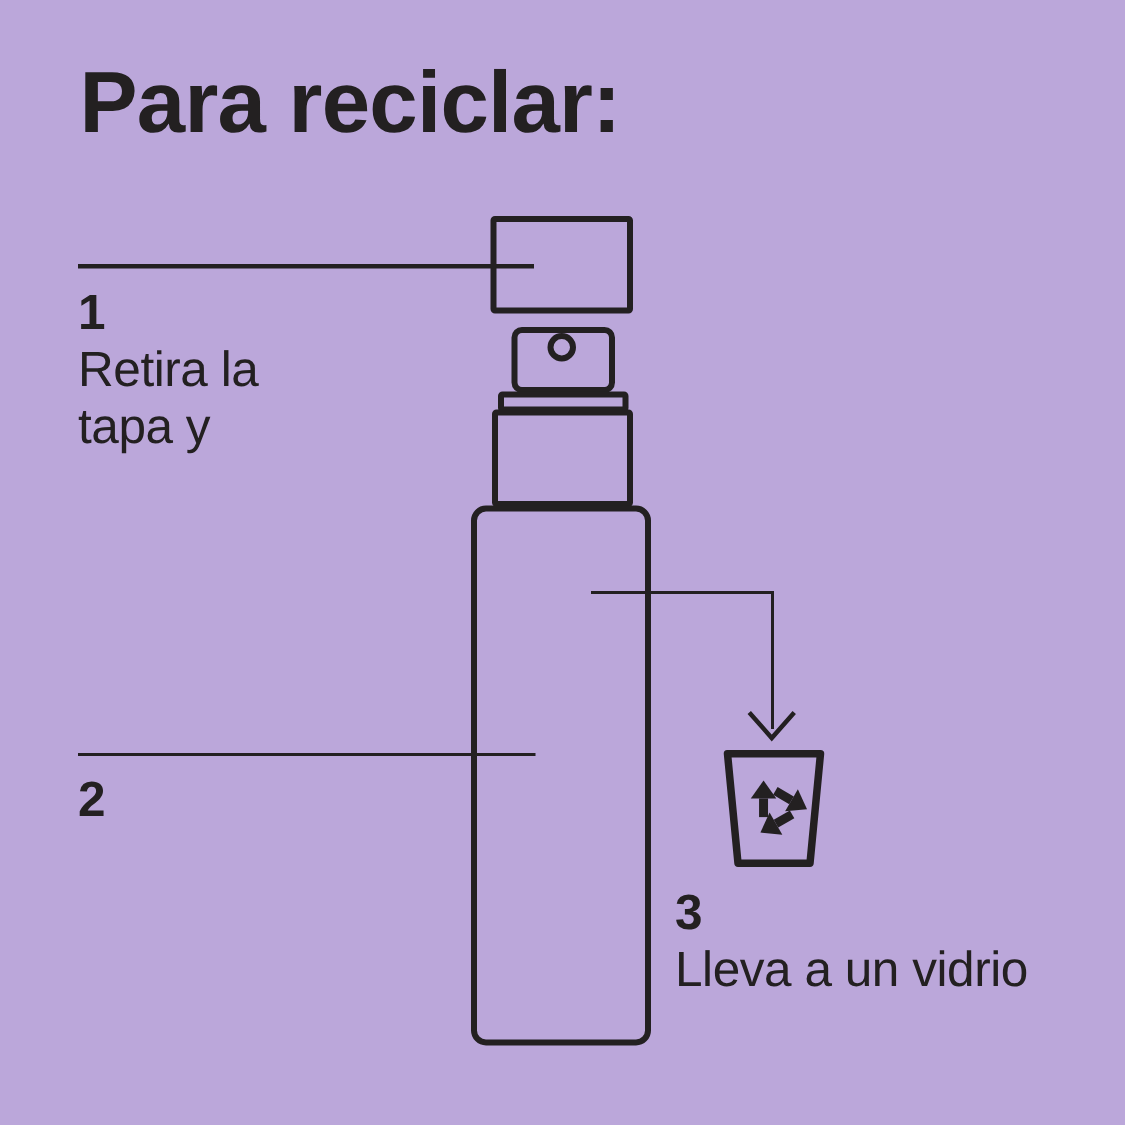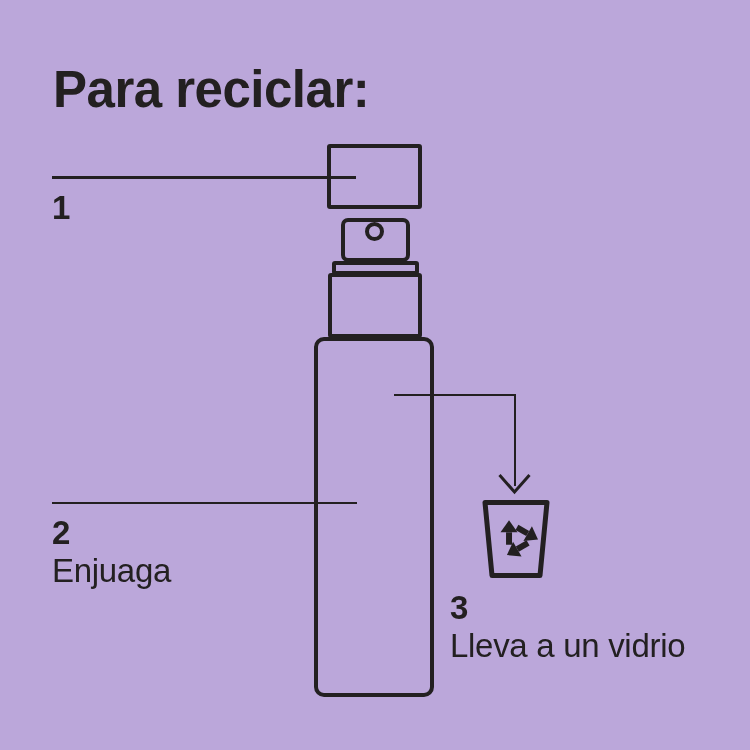--- a/index.html
+++ b/index.html
@@ -12,22 +12,22 @@
     background:var(--bg);
     font-family:"Liberation Sans","DejaVu Sans",sans-serif;
     color:var(--ink);
     overflow:hidden;
   }
   .canvas{position:relative;width:750px;height:750px;background:var(--bg);}
 
   
   .title{
     position:absolute;left:53px;top:39px;
-    font-size:51px;font-weight:bold;letter-spacing:-0.5px;line-height:1.05;
-    color:var(--ink);white-space:nowrap;margin-top:24px;
+    font-size:58px;font-weight:bold;letter-spacing:-0.5px;line-height:1.05;
+    color:var(--ink);white-space:nowrap;
   }
 
   
   .part{position:absolute;border:4px solid var(--ink);background:transparent;}
   .cap    {left:327px;top:144px;width:95px;height:65px;border-radius:3px;}
   .sprayer{left:341px;top:218px;width:69px;height:44px;border-radius:7px;}
   .nozzle {left:365px;top:222px;width:19px;height:19px;border-radius:50%;}
   .collar {left:332px;top:261px;width:87px;height:14px;border-radius:3px;}
   .neck   {left:328px;top:273px;width:94px;height:65px;border-radius:3px;}
   .bodymain{left:314px;top:337px;width:120px;height:360px;border-radius:10px;border-width:4.5px;}
@@ -90,25 +90,26 @@
     </defs>
     <g fill="currentColor">
       <use href="#ra"></use>
       <use href="#ra" transform="rotate(120 50 55)"></use>
       <use href="#ra" transform="rotate(240 50 55)"></use>
     </g>
   </svg>
 
   <div class="step s1">
     <div class="num">1</div>
+    <div class="line">Retira la</div>
+    <div class="line">tapa y</div>
   </div>
 
   <div class="step s2">
     <div class="num">2</div>
-    <div class="line">Enjuaga</div>
   </div>
 
   <div class="step s3">
     <div class="num">3</div>
     <div class="line">Lleva a un vidrio</div>
   </div>
 
 </div>
 
 </body></html>

